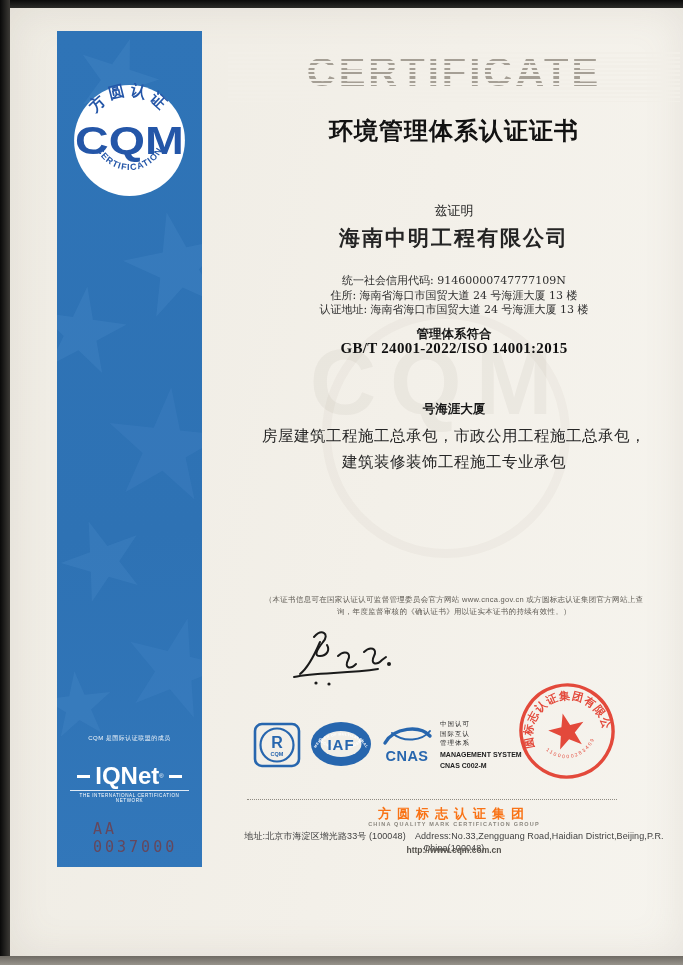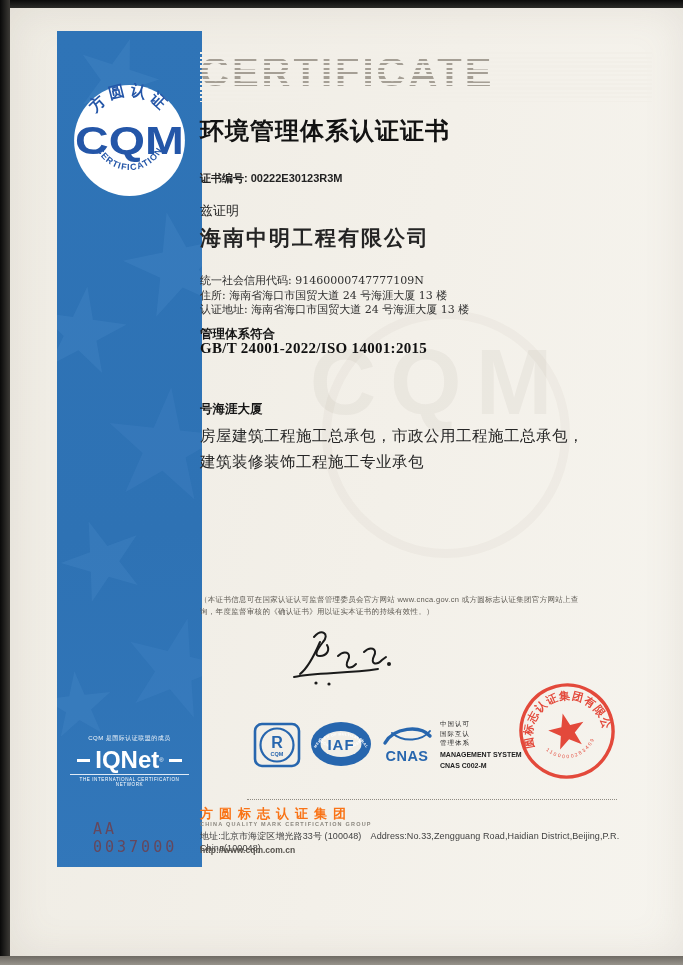--- a/index.html
+++ b/index.html
@@ -30,30 +30,30 @@
   .s1{left:18px;top:6px;width:84px;height:84px;transform:rotate(18deg);}
   .s2{left:66px;top:180px;width:110px;height:110px;transform:rotate(-12deg);}
   .s3{left:-22px;top:255px;width:92px;height:92px;transform:rotate(8deg);}
   .s4{left:48px;top:356px;width:120px;height:120px;transform:rotate(6deg);opacity:.30;}
   .s5{left:4px;top:488px;width:84px;height:84px;transform:rotate(-20deg);}
   .s6{left:66px;top:586px;width:104px;height:104px;transform:rotate(14deg);opacity:.32;}
   .s7{left:-14px;top:640px;width:70px;height:70px;transform:rotate(-6deg);}
   .cqm-logo{position:absolute;left:15px;top:52px;width:115px;height:115px;}
   .iqnet{position:absolute;left:0;top:703px;width:145px;text-align:center;color:#fff;}
   .iqnet-member{font-size:6px;letter-spacing:.5px;opacity:.95;}
-  .iqnet-row{display:flex;align-items:center;justify-content:center;margin-top:4px;}
+  .iqnet-row{display:flex;align-items:center;justify-content:center;margin-top:20px;}
   .iqnet-dash{display:inline-block;width:13px;height:3px;background:#fff;margin:0 5px;}
   .iqnet-name{font-size:24px;font-weight:bold;letter-spacing:0px;line-height:26px;}
   .iqnet-reg{font-size:6px;vertical-align:top;line-height:10px;}
   .iqnet-tagline{font-size:4.6px;letter-spacing:.55px;width:82%;margin:1px auto 0;
                  border-top:1px solid rgba(255,255,255,.85);padding-top:2px;}
   .serial{position:absolute;left:36px;top:789px;font-family:"DejaVu Sans Mono",monospace;
           font-size:15px;letter-spacing:3px;color:#6e3f4d;opacity:.85;}
   
-  .cblock{position:absolute;left:200px;width:452px;text-align:left;color:#1b1b1b;}
+  .cblock{position:absolute;left:228px;width:452px;text-align:center;color:#1b1b1b;}
   .banner{top:50px;height:46px;font-size:40px;font-weight:bold;letter-spacing:3px;
           color:#a59f95;font-family:"Liberation Sans",sans-serif;}
   .banner-stripes{position:absolute;left:0;top:0;width:100%;height:52px;
       background:repeating-linear-gradient(180deg,rgba(242,239,232,0) 0 2.2px,#f2efe8 2.2px 4.4px);}
   .doc-title{top:115px;font-size:24px;font-weight:bold;letter-spacing:1px;color:#121212;}
   .certno{top:171px;font-size:11px;font-weight:600;color:#222;}
   .attest{top:202px;font-size:13px;color:#1d1d1d;}
   .company{top:224px;font-size:21px;font-weight:600;letter-spacing:2px;color:#242424;
            font-family:"DejaVu Serif",serif;}
   .org-details{top:274px;font-size:11px;line-height:14.5px;color:#2e2e2e;
@@ -134,24 +134,20 @@
     </div>
 
     <div class="serial">AA 0037000</div>
   </div>
 
   <div class="cblock banner">
     <span>CERTIFICATE</span>
     <div class="banner-stripes"></div>
   </div>
   <div class="cblock doc-title">环境管理体系认证证书</div>
-  <div class="cblock certno">
-    <span>证书编号:</span>
-    <span>00222E30123R3M</span>
-  </div>
 
   <div class="cblock attest">兹证明</div>
   <div class="cblock company">海南中明工程有限公司</div>
   <div class="cblock org-details">
     <div>统一社会信用代码: 91460000747777109N</div>
     <div>住所: 海南省海口市国贸大道 24 号海涯大厦 13 楼</div>
     <div>认证地址: 海南省海口市国贸大道 24 号海涯大厦 13 楼</div>
   </div>
   <div class="cblock conform">管理体系符合</div>
   <div class="cblock standard">GB/T 24001-2022/ISO 14001:2015</div>

